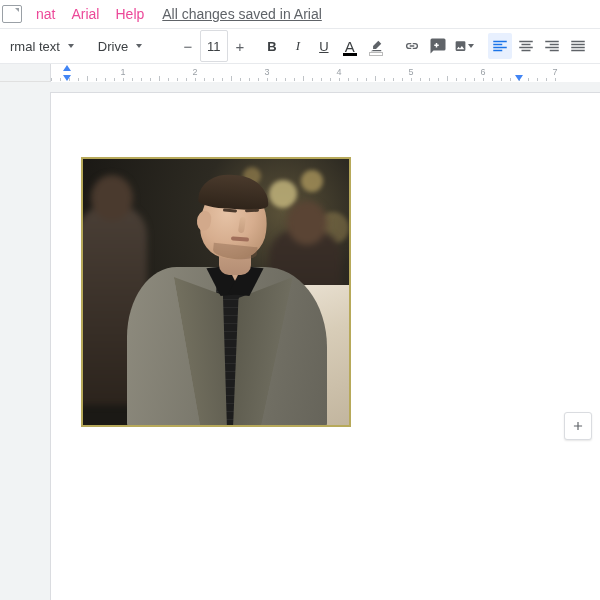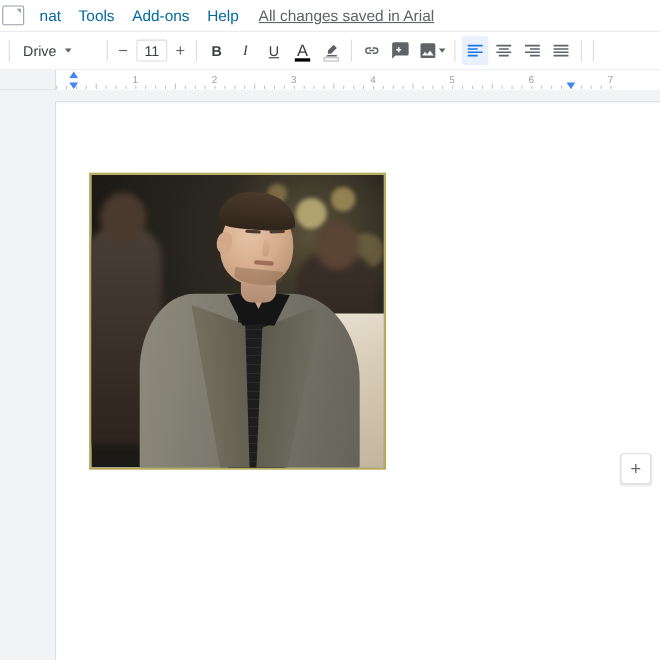--- a/index.html
+++ b/index.html
@@ -18,21 +18,21 @@
     align-items: center;
     height: 28px;
     padding: 0 4px 0 0;
     border-bottom: 0;
     color: #5f6368;
     font-size: 14px;
   }
   .menubar .menu-item {
     padding: 4px 8px;
     cursor: pointer;
-    color: #0369a1;
+    color: #ec4899;
   }
   .menubar .save-status {
     padding: 4px 10px;
     color: #5f6368;
     text-decoration: underline;
     font-size: 14px;
   }
   .title-icon {
     width: 20px; height: 18px;
     border: 1px solid #9aa0a6;
@@ -93,21 +93,21 @@
     border-top: 4px solid #5f6368;
     margin-left: 2px;
   }
   .fontsize {
     display: inline-flex;
     align-items: center;
     gap: 4px;
   }
   .fontsize input {
     width: 28px;
-    height: 20px;
+    height: 32px;
     text-align: center;
     border: 1px solid #dadce0;
     border-radius: 2px;
     font-size: 13px;
     color: #3c4043;
   }
   .minusplus {
     font-size: 15px;
     color: #5f6368;
     width: 16px;
@@ -338,27 +338,30 @@
     cursor:pointer;
     z-index: 5;
   }
 </style>
 </head>
 <body>
 
 <div class="menubar">
   <div class="title-icon"></div>
   <div class="menu-item">nat</div>
-  <div class="menu-item">Tools</div>
-  <div class="menu-item">Add-ons</div>
+  <div class="menu-item">Arial</div>
   <div class="menu-item">Help</div>
   <div class="save-status">All changes saved in Arial</div>
 </div>
 
 <div class="toolbar">
+  <div class="dropdown">
+    <span>rmal text</span>
+    <span class="caret"></span>
+  </div>
   <div class="sep"></div>
   <div class="dropdown" style="min-width:76px">
     <span>Drive</span>
     <span class="caret"></span>
   </div>
   <div class="sep"></div>
   <div class="fontsize">
     <span class="minusplus">−</span>
     <input value="11" style="">
     <span class="minusplus">+</span>

